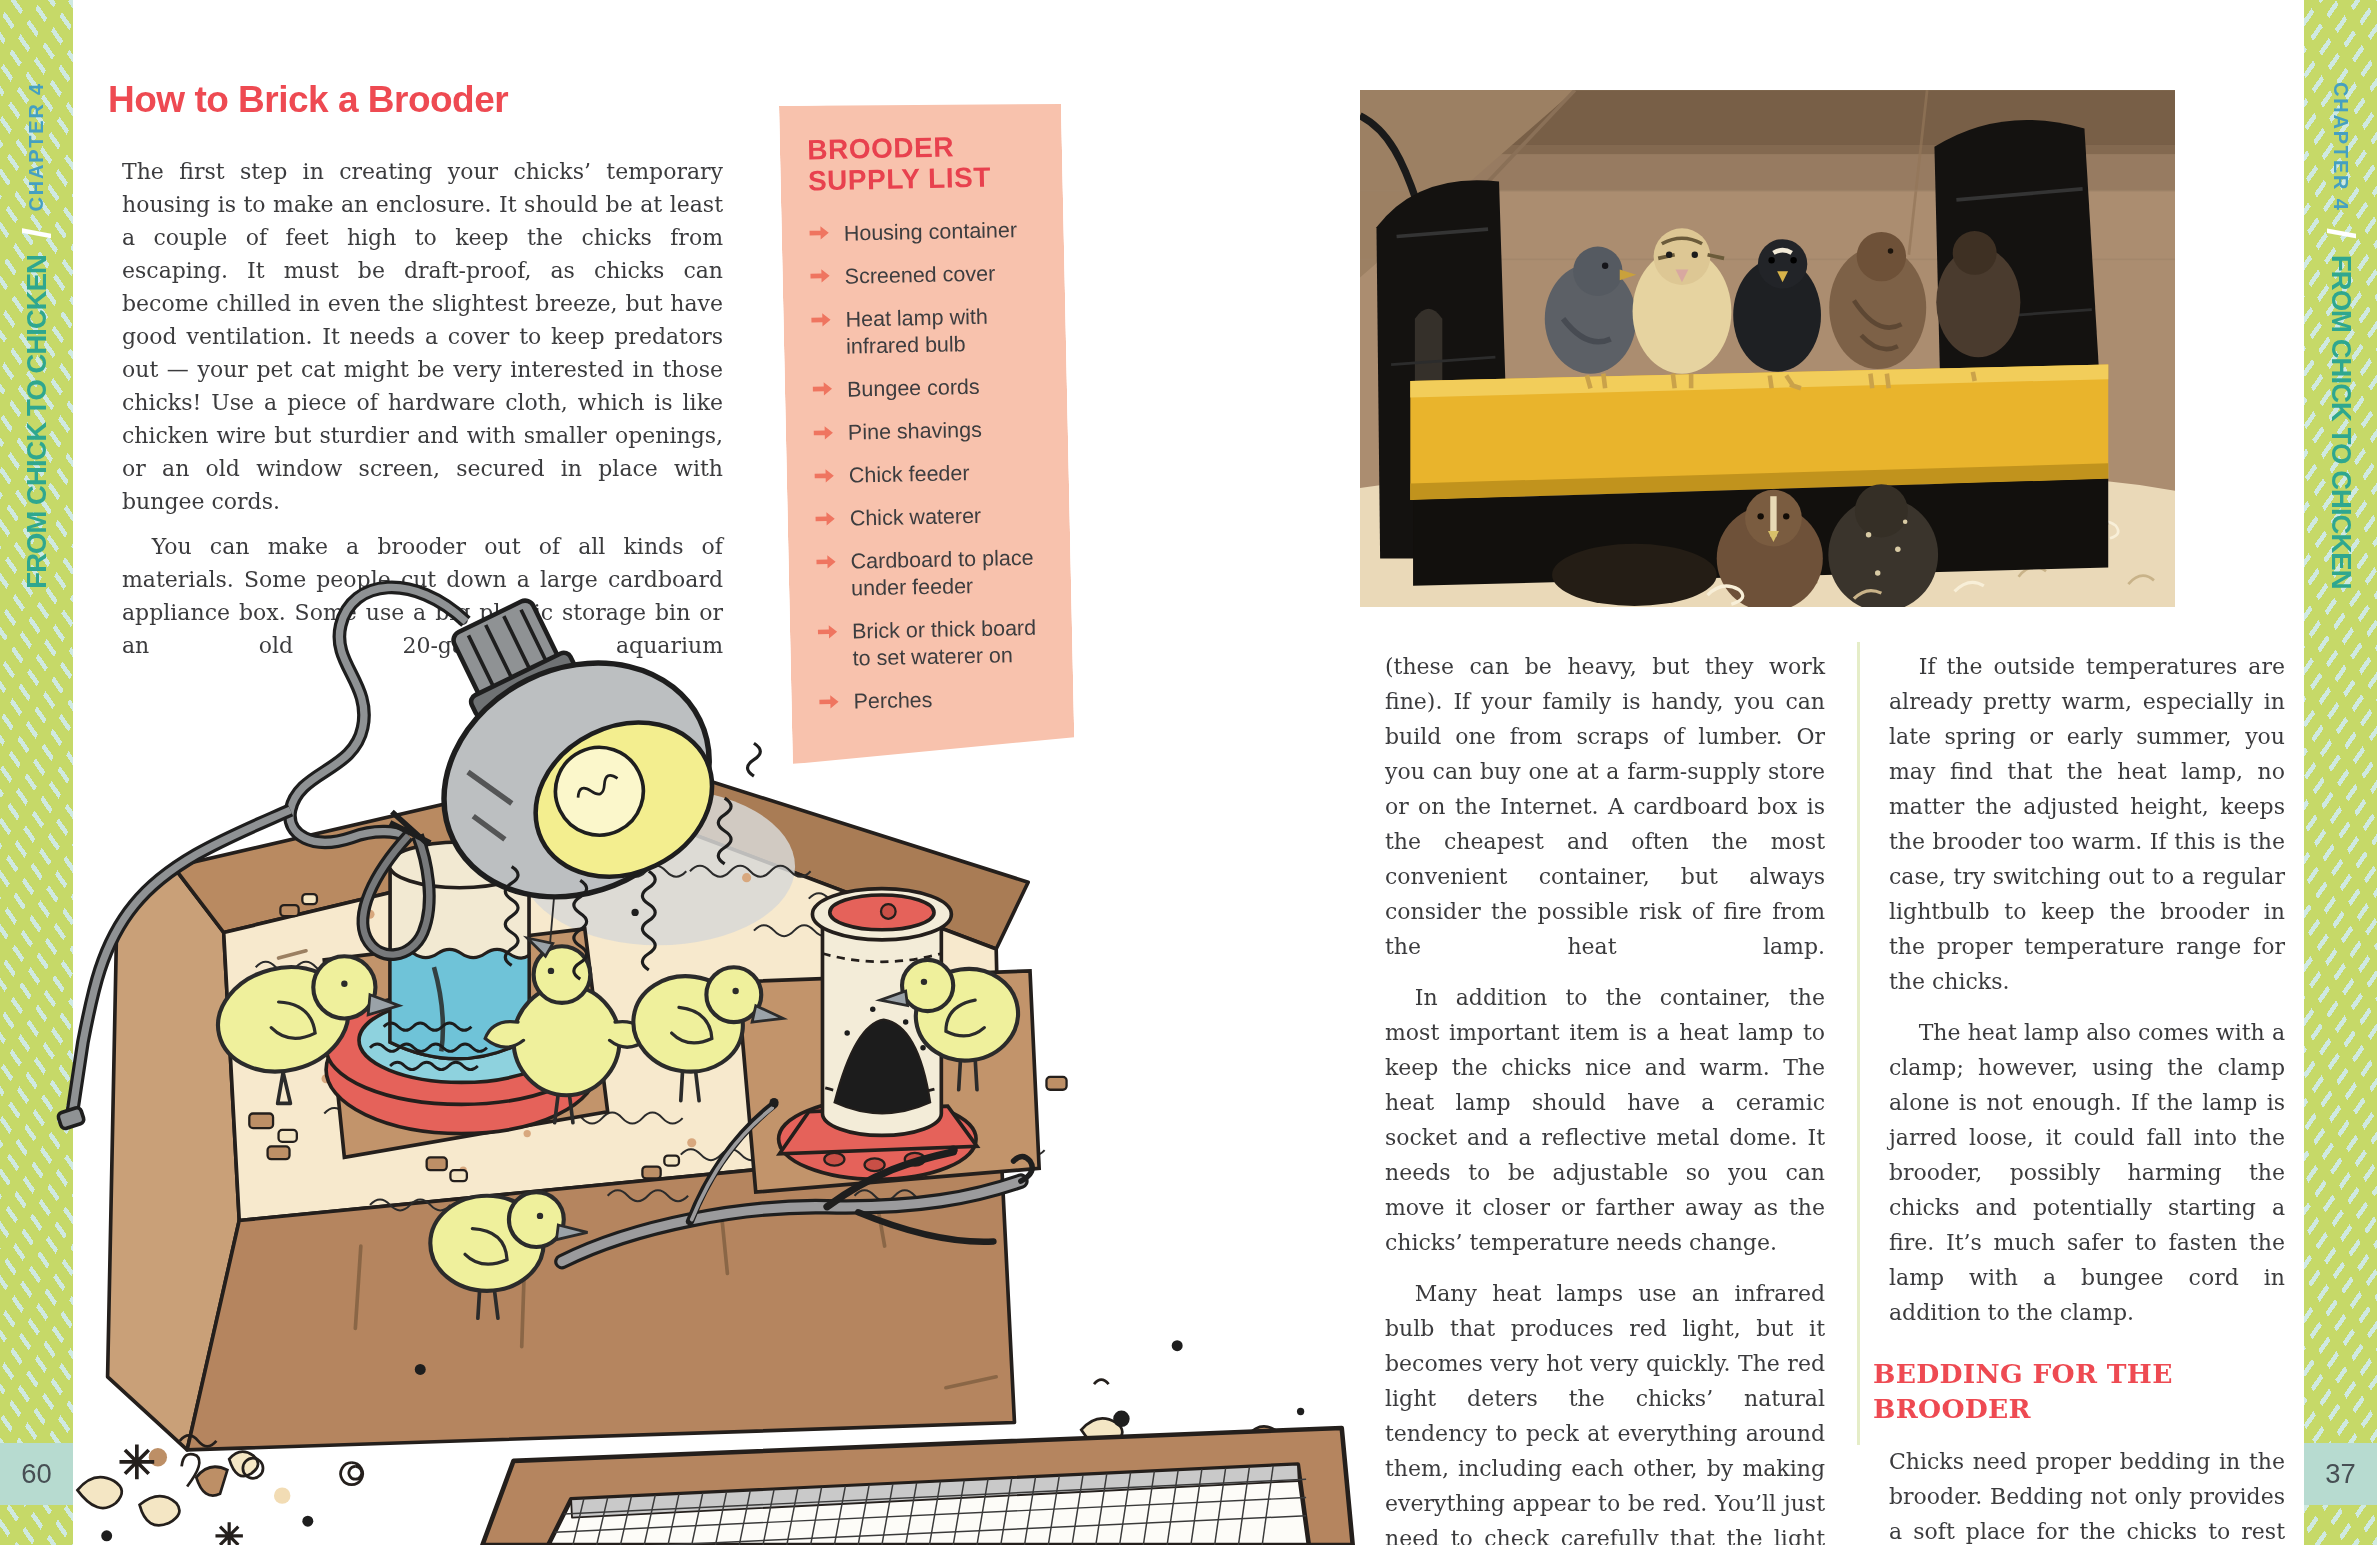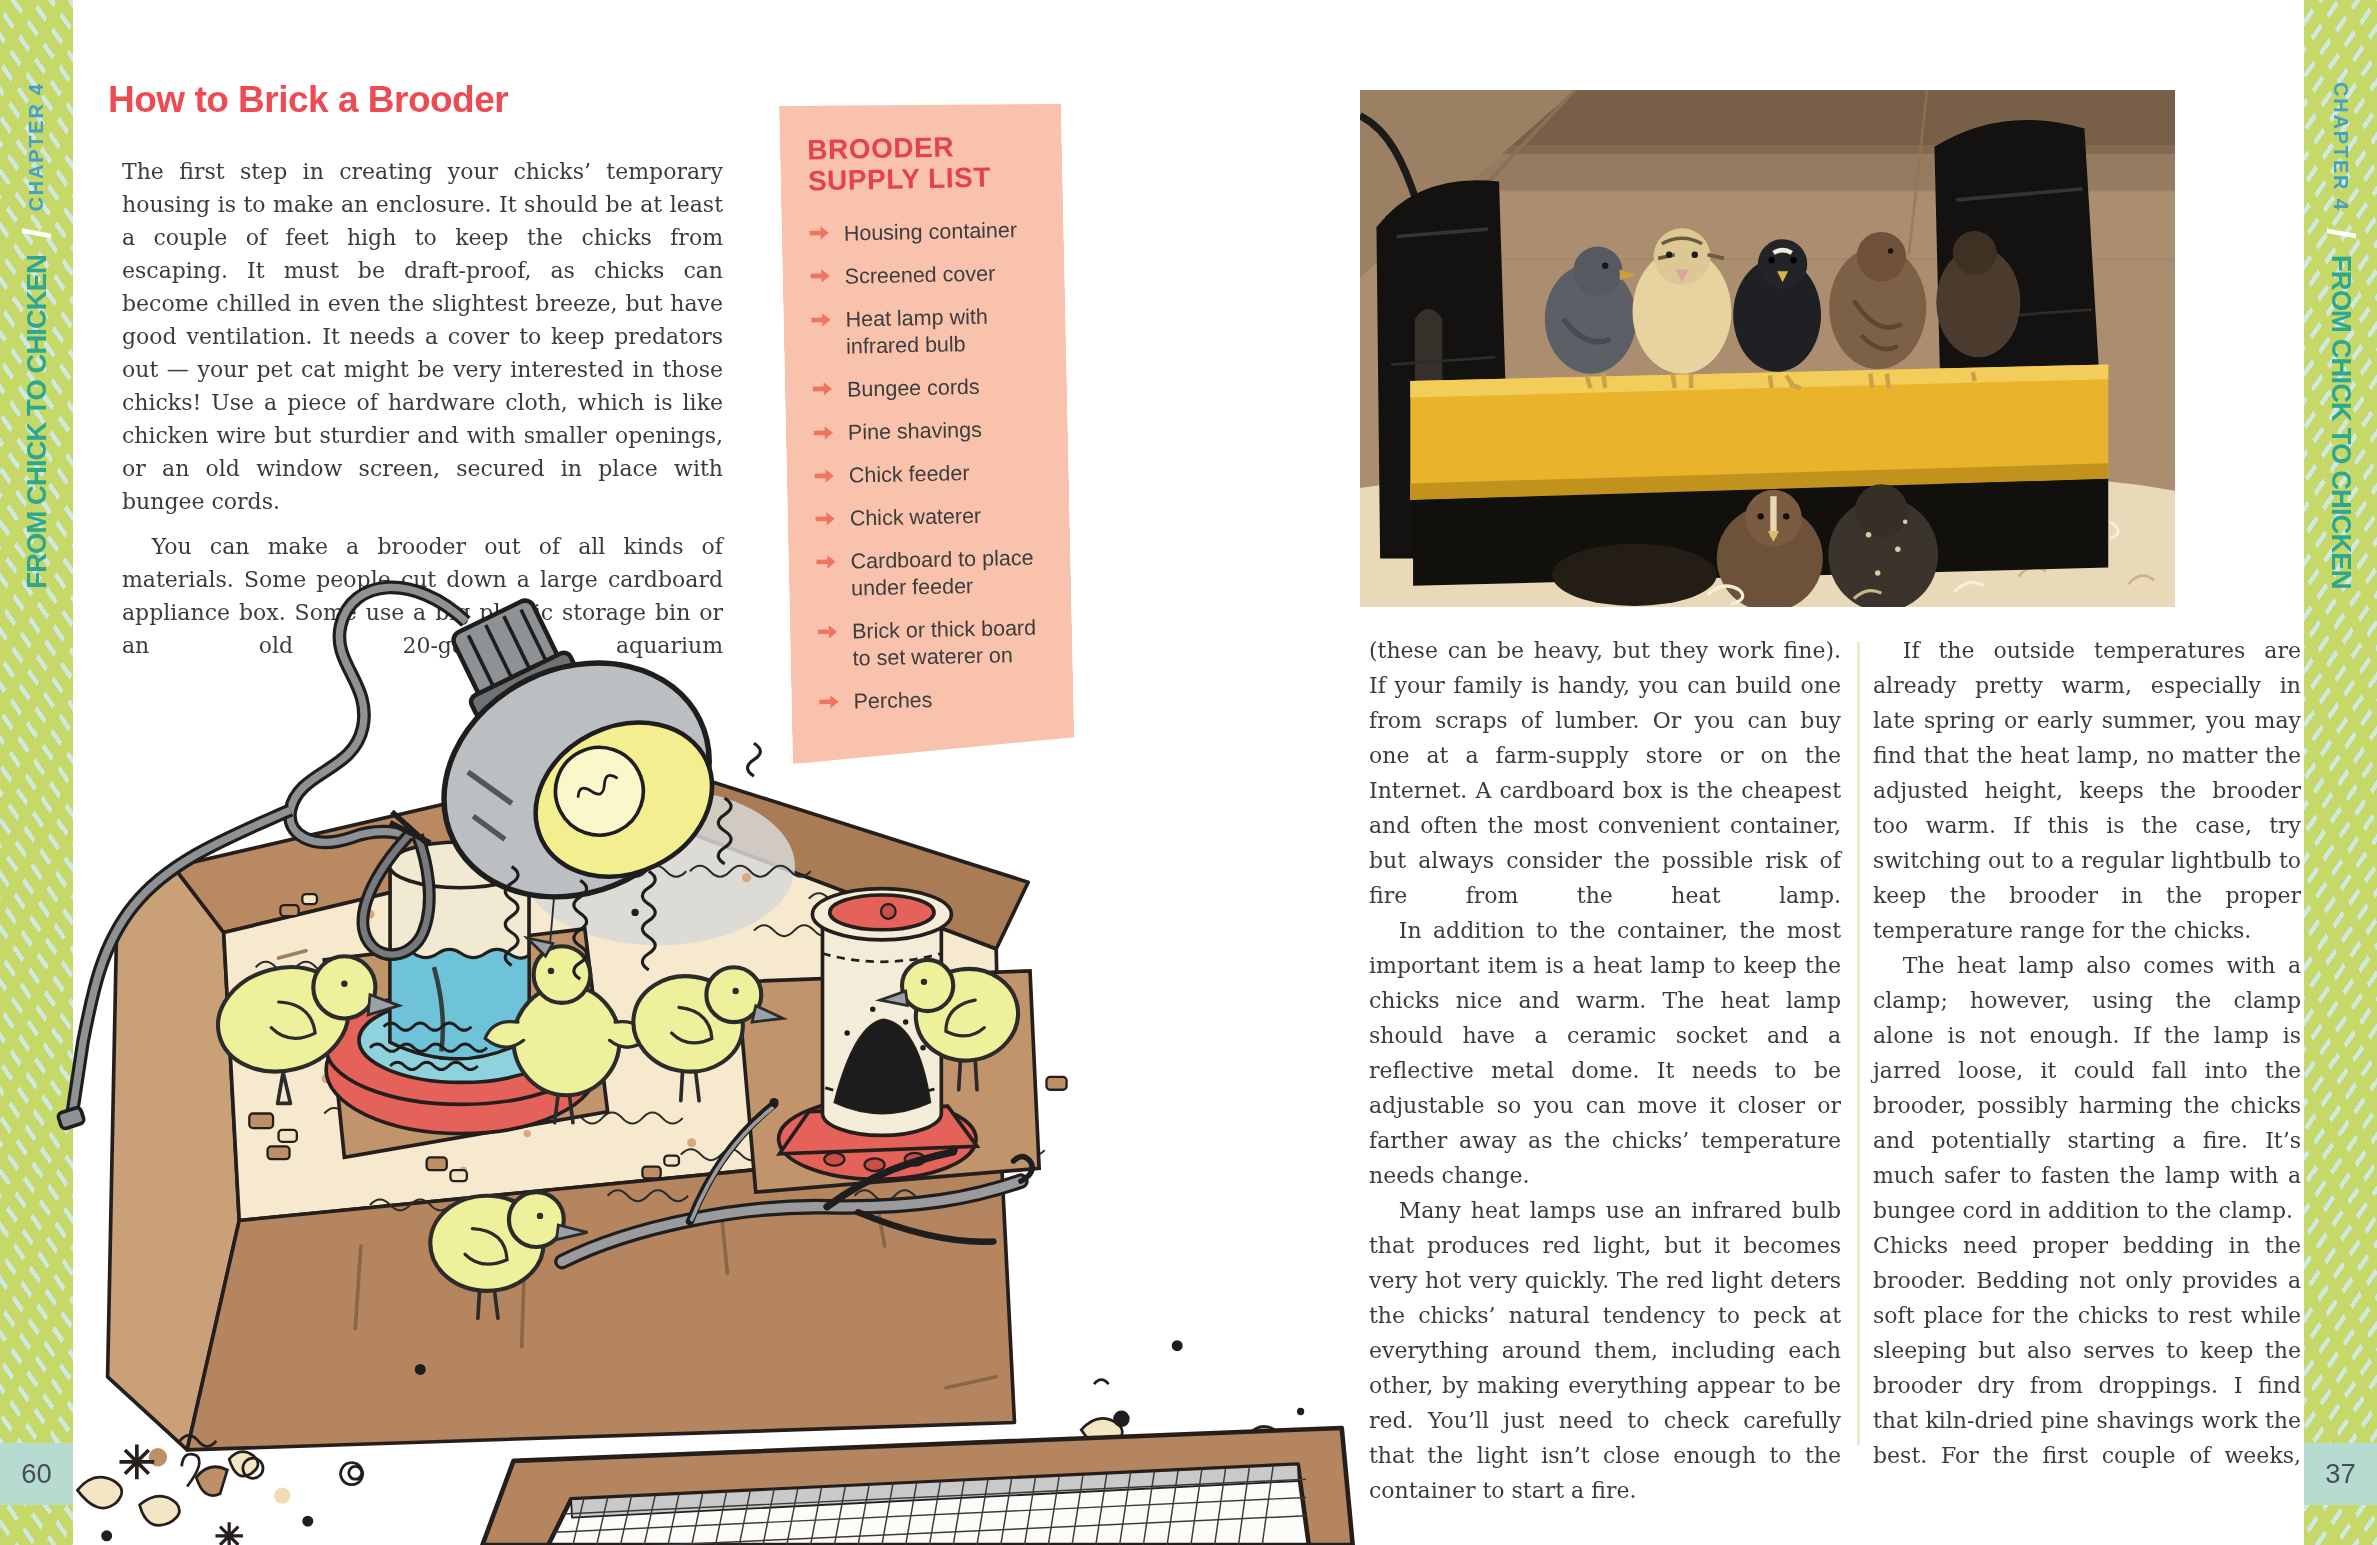--- a/index.html
+++ b/index.html
@@ -46,21 +46,21 @@
   .supply-items{list-style:none;margin-top:24px}
   .supply-items li{display:flex;gap:13.7px;margin-bottom:16.5px;font-size:21.5px;line-height:1.24;color:#3d3d3f}
   .supply-items .arr{flex:0 0 auto;margin-top:4.6px}
 
   
   .photo-svg{position:absolute;left:1360px;top:90px}
   .photo-caption{position:absolute;left:2189px;top:97px;width:117px;font-style:italic;
     font-size:17px;line-height:23px;color:#2c2c2e;font-weight:bold;font-family:"Liberation Sans",sans-serif}
   .col{position:absolute;font-family:"DejaVu Serif","Liberation Serif",serif;color:var(--ink);
     text-align:justify;font-size:22px;line-height:35px}
-  .col p{margin:0}
+  .col p{margin:16px}
   .col-left{left:1369px;top:633px;width:472px}
   .col-right{left:1873px;top:633px;width:428px}
   .col-divider{position:absolute;left:1857px;top:642px;width:2.7px;height:803px;background:#e5edc8}
   .bedding-heading{font-family:"DejaVu Serif","Liberation Serif",serif;font-weight:bold;font-size:26.5px;
     color:var(--accent-red);letter-spacing:0.3px;margin:25.6px 0 18.3px 0 !important;text-align:left}
 
   svg{display:block}
 </style>
 </head>
 <body>
@@ -549,17 +549,18 @@
     <p class="cont">(these can be heavy, but they work fine). If your family is handy, you can build one from scraps of lumber. Or you can buy one at a farm-supply store or on the Internet. A cardboard box is the cheapest and often the most convenient container, but always consider the possible risk of fire from the heat lamp.</p>
     <p class="indent">In addition to the container, the most important item is a heat lamp to keep the chicks nice and warm. The heat lamp should have a ceramic socket and a reflective metal dome. It needs to be adjustable so you can move it closer or farther away as the chicks’ temperature needs change.</p>
     <p class="indent">Many heat lamps use an infrared bulb that produces red light, but it becomes very hot very quickly. The red light deters the chicks’ natural tendency to peck at everything around them, including each other, by making everything appear to be red. You’ll just need to check carefully that the light isn’t close enough to the container to start a fire.</p>
   </div>
 
   <div class="col-divider"></div>
 
   <div class="col col-right">
     <p class="indent">If the outside temperatures are already pretty warm, especially in late spring or early summer, you may find that the heat lamp, no matter the adjusted height, keeps the brooder too warm. If this is the case, try switching out to a regular lightbulb to keep the brooder in the proper temperature range for the chicks.</p>
     <p class="indent">The heat lamp also comes with a clamp; however, using the clamp alone is not enough. If the lamp is jarred loose, it could fall into the brooder, possibly harming the chicks and potentially starting a fire. It’s much safer to fasten the lamp with a bungee cord in addition to the clamp.</p>
+    <h3 class="bedding-heading">BEDDING FOR THE BROODER</h3>
     <p class="cont">Chicks need proper bedding in the brooder. Bedding not only provides a soft place for the chicks to rest while sleeping but also serves to keep the brooder dry from droppings. I find that kiln-dried pine shavings work the best. For the first couple of weeks,</p>
   </div>
 
 </div>
 
 
 </body></html>

